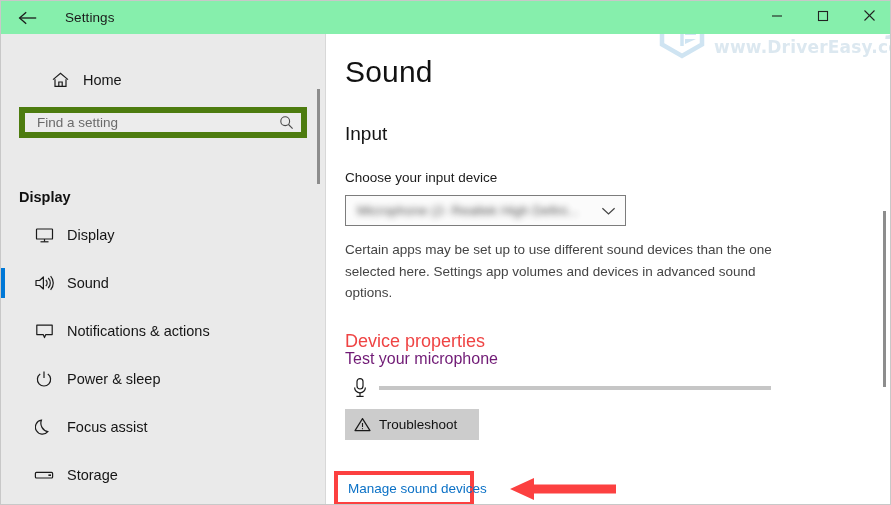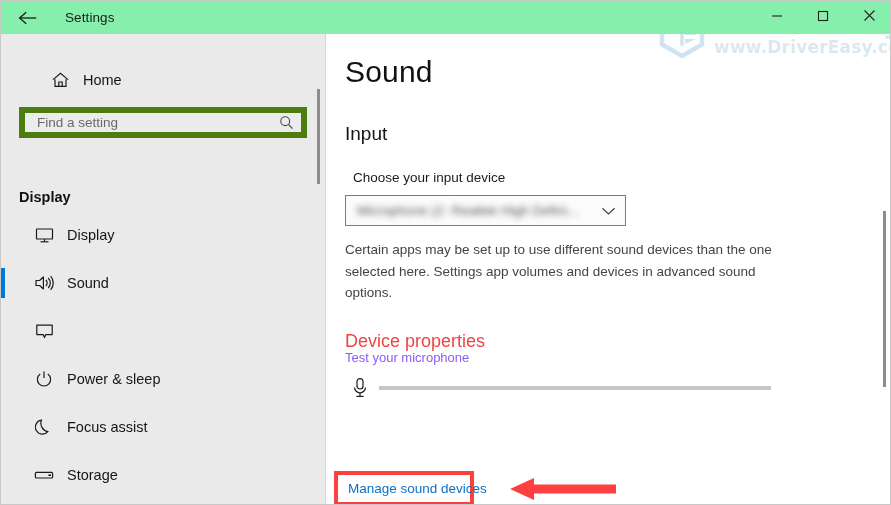--- a/index.html
+++ b/index.html
@@ -208,21 +208,21 @@
   }
   #input-heading {
     position: absolute;
     left: 19px; top: 89px;
     font-size: 19px;
     font-weight: 400;
     color: #141414;
   }
   #choose-label {
     position: absolute;
-    left: 27px; top: 136px;
+    left: 19px; top: 136px;
     font-size: 13.5px;
     color: #1b1b1b;
   }
   #device-select {
     position: absolute;
     left: 19px; top: 161px;
     width: 281px; height: 31px;
     background: #fbfbfb;
     border: 1px solid #7c7c7c;
     display: flex; align-items: center;
@@ -254,22 +254,22 @@
     left: 19px; top: 277px;
     font-size: 18px;
     color: #ef4444;
     text-decoration: none;
     cursor: pointer;
     margin-top: 20px;
   }
   #test-label {
     position: absolute;
     left: 19px; top: 316px;
-    font-size: 13px;
-    color: #8b5cf6;
+    font-size: 16px;
+    color: #701a75;
   }
   #mic-row {
     position: absolute;
     left: 19px; top: 340px;
     width: 440px; height: 28px;
     display: flex; align-items: center;
   }
   #mic-icon-wrap {
     width: 30px; min-width: 30px;
     display: flex; align-items: center; justify-content: center;
@@ -436,20 +436,21 @@
         <span class="nav-label">Sound</span>
       </div>
 
       <div class="nav-item">
         <span class="nav-accent"></span>
         <span class="nav-icon">
           <svg width="19" height="17" viewBox="0 0 19 17">
             <path d="M1.8 2.2 L17.2 2.2 L17.2 11.6 L10.8 11.6 L9.5 14.6 L8.2 11.6 L1.8 11.6 Z" fill="none" stroke="#1b1b1b" stroke-width="1.2" stroke-linejoin="round"></path>
           </svg>
         </span>
+        <span class="nav-label">Notifications &amp; actions</span>
       </div>
 
       <div class="nav-item">
         <span class="nav-accent"></span>
         <span class="nav-icon">
           <svg width="18" height="18" viewBox="0 0 18 18">
             <path d="M5.2 4 A6.6 6.6 0 1 0 12.8 4" fill="none" stroke="#1b1b1b" stroke-width="1.2"></path>
             <line x1="9" y1="1.4" x2="9" y2="8" stroke="#1b1b1b" stroke-width="1.2"></line>
           </svg>
         </span>
@@ -509,20 +510,30 @@
         <svg width="16" height="22" viewBox="0 0 16 22">
           <rect x="5" y="1.6" width="6" height="10.4" rx="3" fill="none" stroke="#1b1b1b" stroke-width="1.2"></rect>
           <path d="M2.6 10.4 A5.4 5.4 0 0 0 13.4 10.4" fill="none" stroke="#1b1b1b" stroke-width="1.2"></path>
           <line x1="8" y1="16" x2="8" y2="19.2" stroke="#1b1b1b" stroke-width="1.2"></line>
           <line x1="4.4" y1="19.4" x2="11.6" y2="19.4" stroke="#1b1b1b" stroke-width="1.2"></line>
         </svg>
       </span>
       <span id="mic-level-track"></span>
     </div>
 
+    <button id="troubleshoot-btn">
+      <span id="ts-icon">
+        <svg width="17" height="15" viewBox="0 0 17 15">
+          <path d="M8.5 1.6 L16 13.6 L1 13.6 Z" fill="none" stroke="#1b1b1b" stroke-width="1.2" stroke-linejoin="round"></path>
+          <line x1="8.5" y1="6" x2="8.5" y2="10" stroke="#1b1b1b" stroke-width="1.1"></line>
+          <circle cx="8.5" cy="11.7" r="0.6" fill="#1b1b1b"></circle>
+        </svg>
+      </span>
+      <span id="ts-label">Troubleshoot</span>
+    </button>
 
     <div id="annot-box">
       <a id="manage-link" href="#">Manage sound devices</a>
     </div>
 
     <div id="annot-arrow">
       <svg width="110" height="28" viewBox="0 0 110 28">
         <path d="M2 14 L26 3 L26 9.6 L108 9.6 L108 18.4 L26 18.4 L26 25 Z" fill="#fc4040"></path>
       </svg>
     </div>

